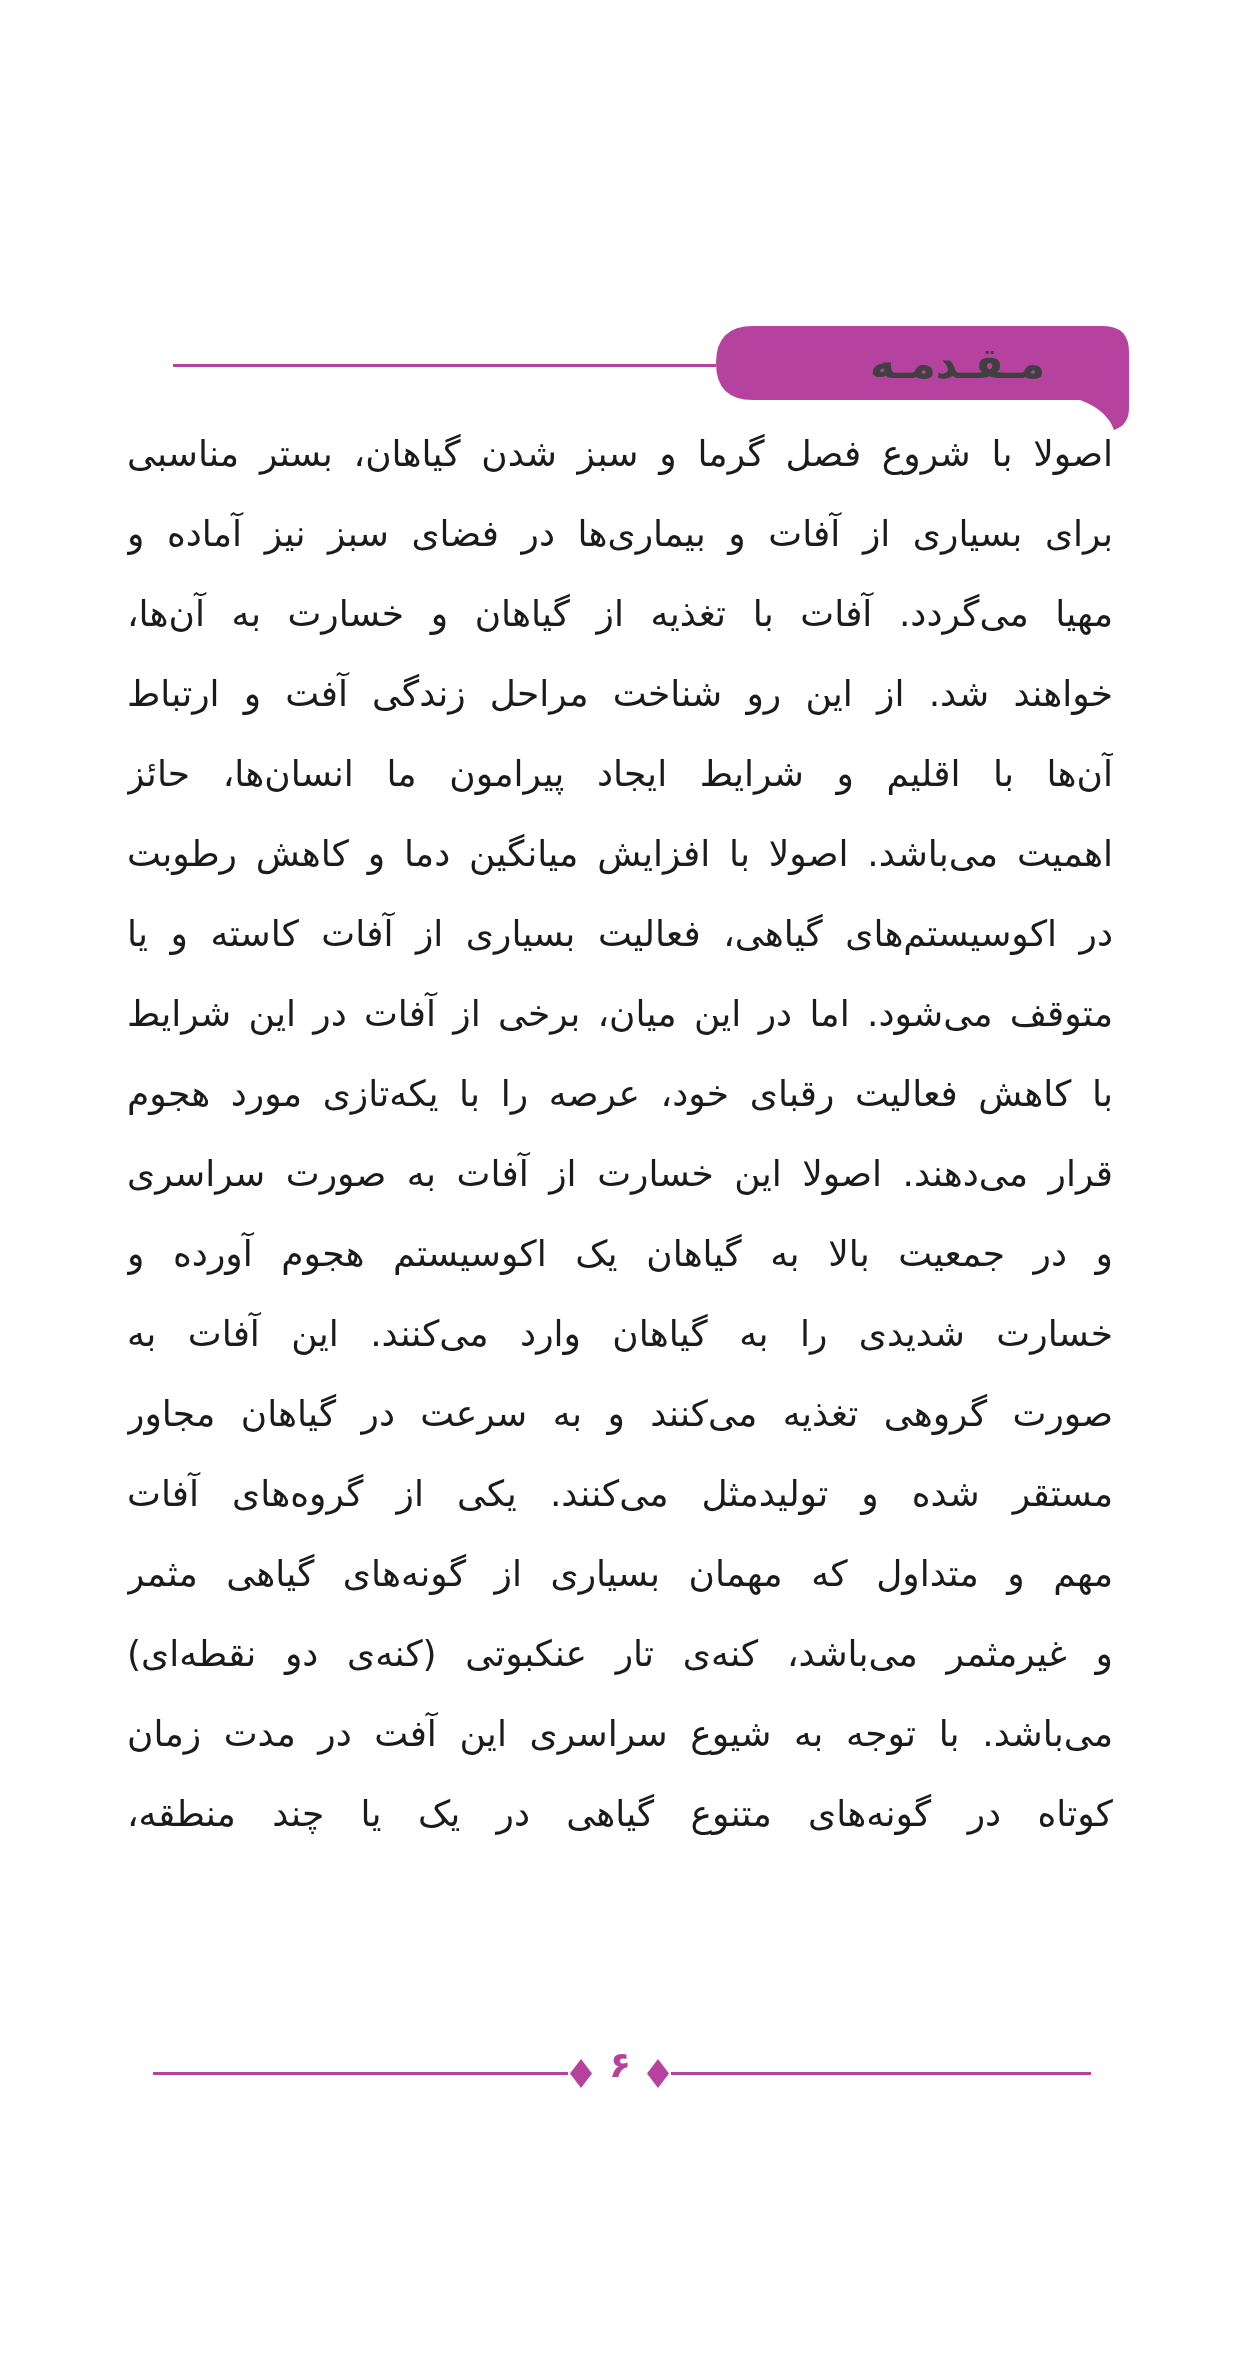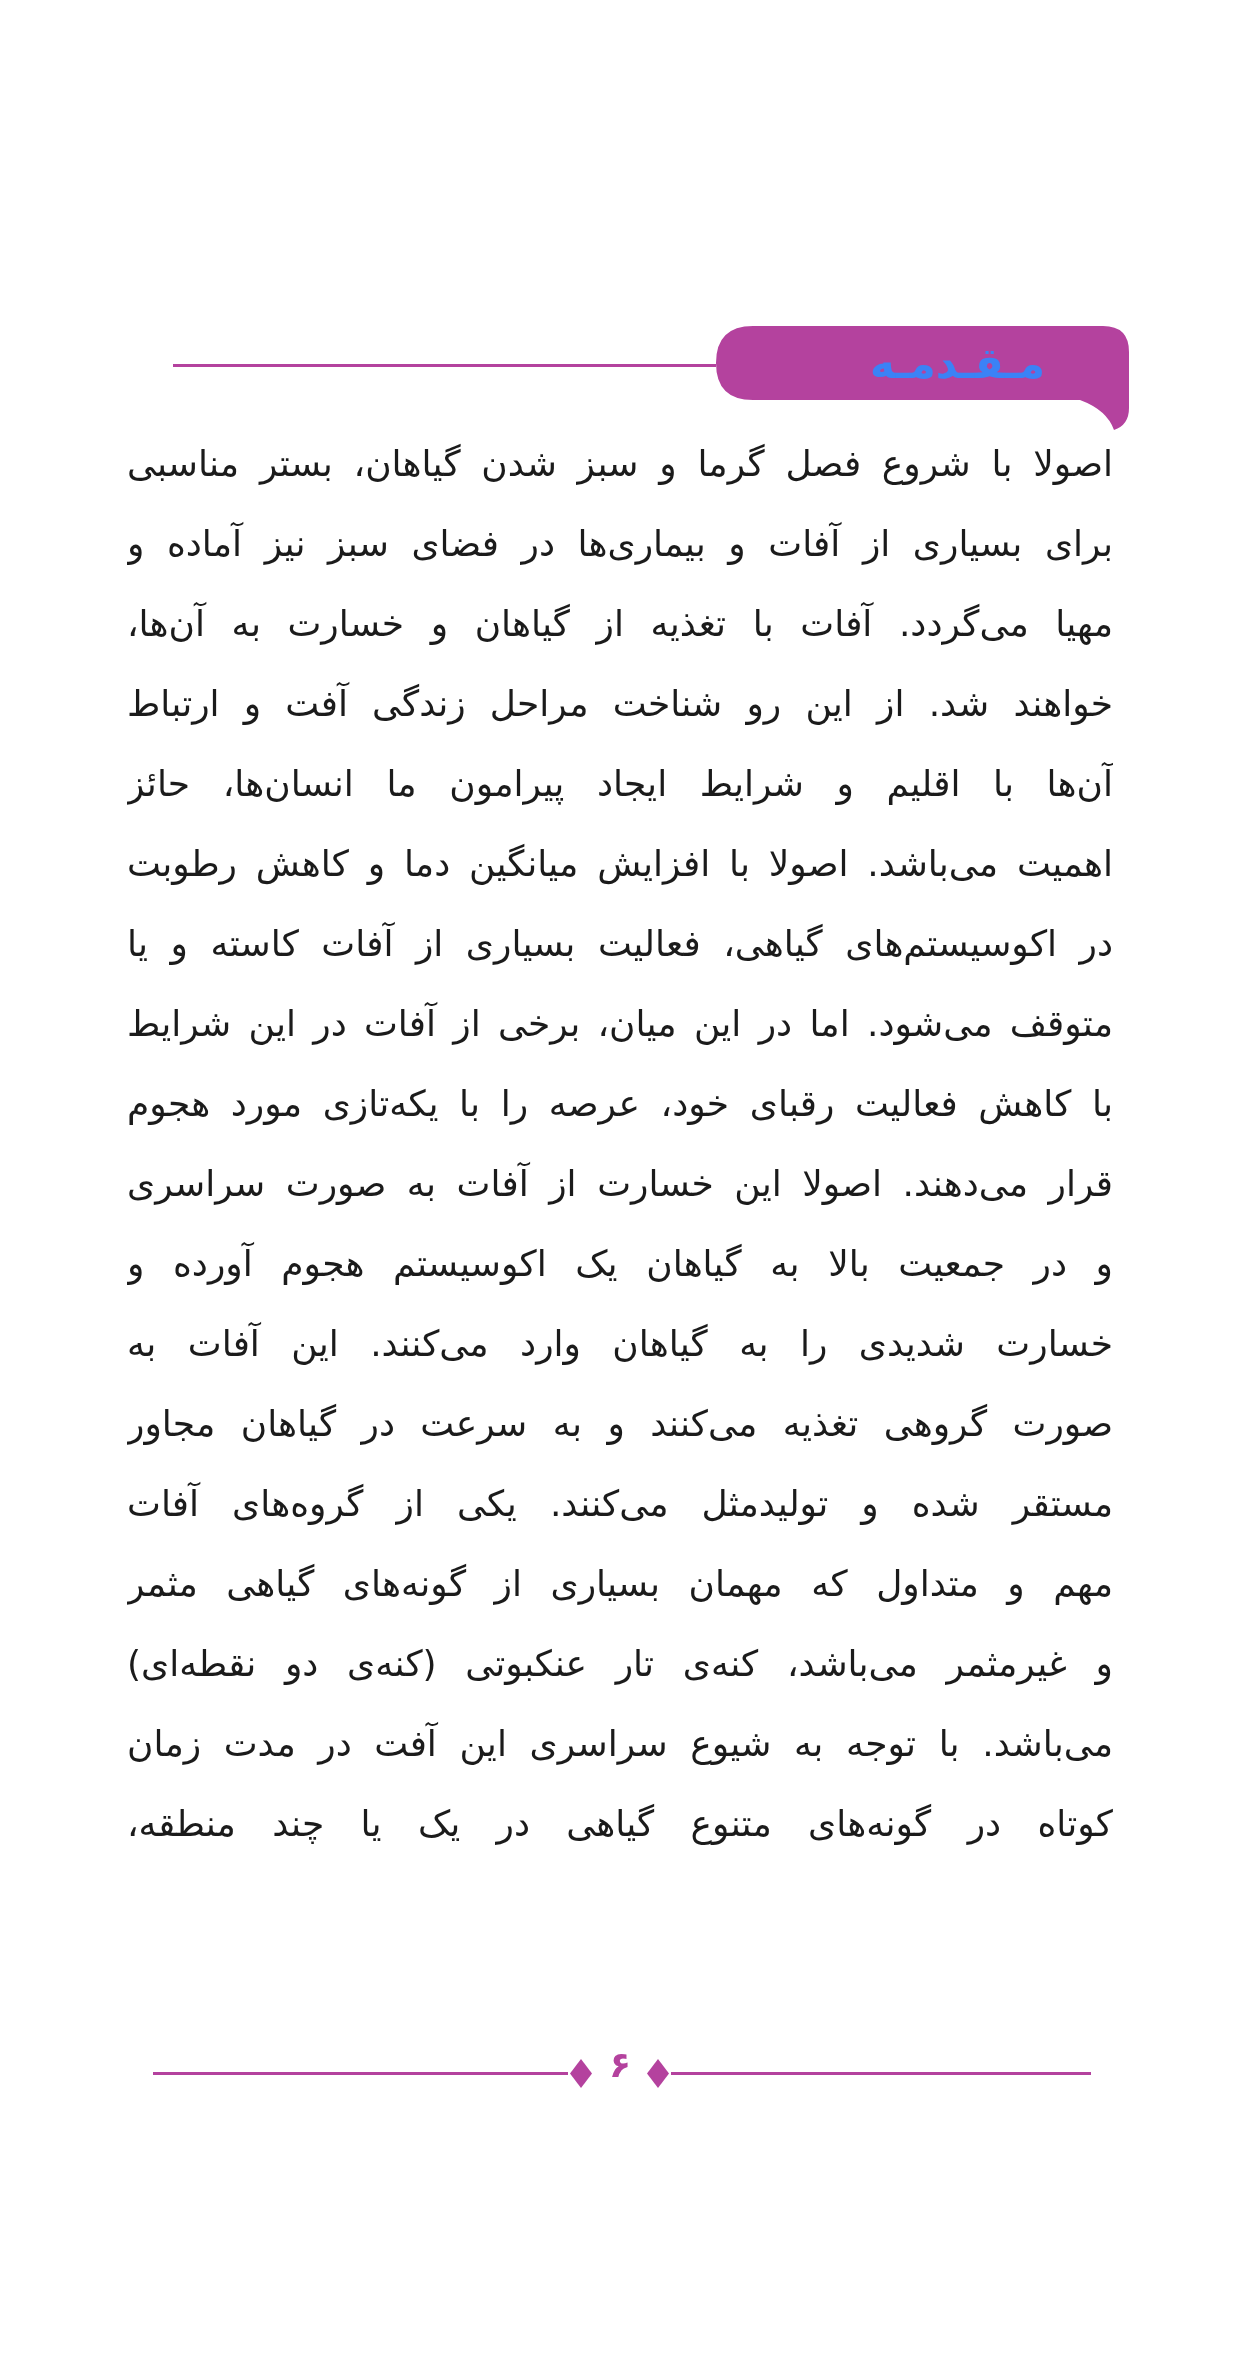--- a/index.html
+++ b/index.html
@@ -21,29 +21,29 @@
   .tab-shape{
     position:absolute;left:714px;top:322px;
     width:420px;height:112px;
     display:block;
   }
   .tab-title{
     position:absolute;left:790px;top:326px;
     width:335px;height:74px;
     display:flex;align-items:center;justify-content:center;
     direction:rtl;
-    color:#3b82f6;
+    color:#404040;
     font-size:42px;font-weight:bold;
     letter-spacing:2px;
     user-select:none;
   }
 
   
   .body-text{
-    position:absolute;left:127px;top:424px;
+    position:absolute;left:127px;top:414px;
     width:986px;
     direction:rtl;
     color:var(--ink,#1b1b1b);
   }
   .body-line{
     margin:0;
     height:80px;line-height:80px;
     font-size:36px;
     text-align:justify;
     text-align-last:justify;

